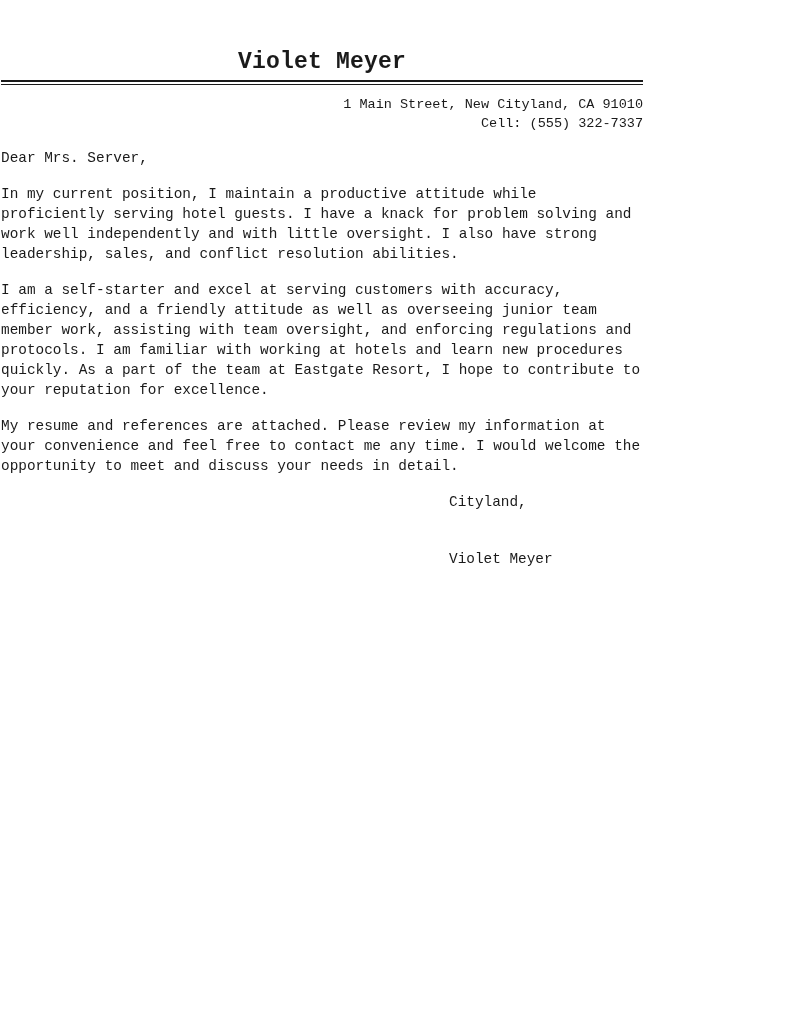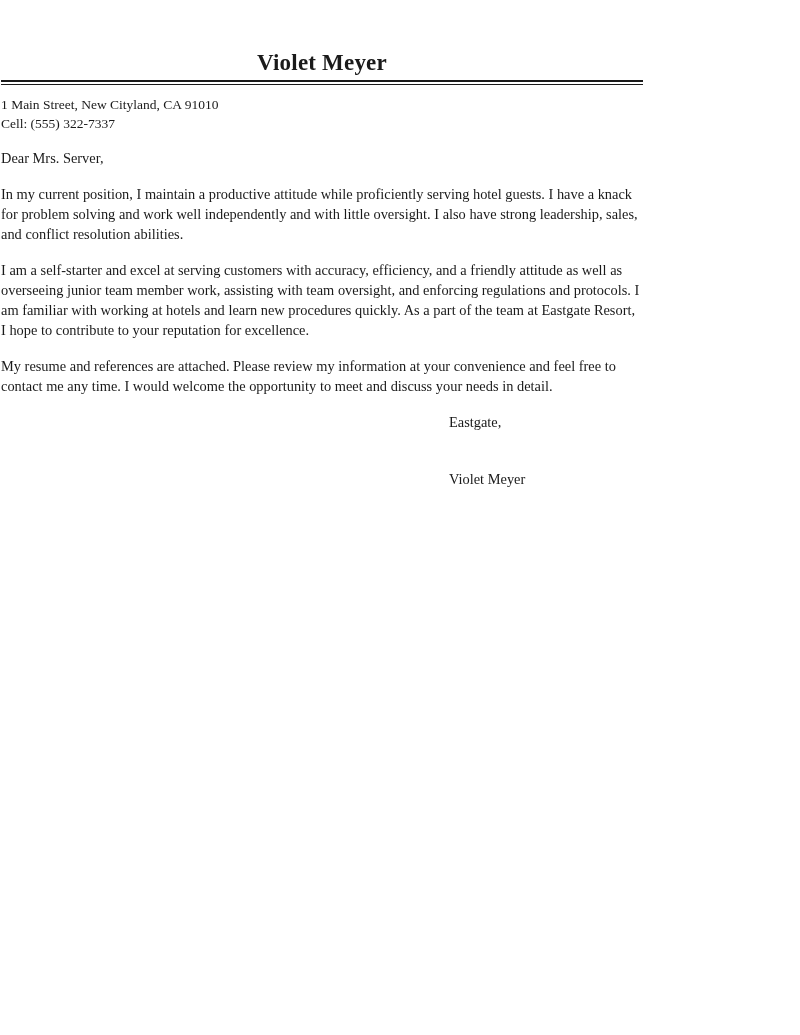--- a/index.html
+++ b/index.html
@@ -5,21 +5,21 @@
   html, body {
     margin: 0;
     padding: 0;
     background: #ffffff;
   }
   .page {
     position: relative;
     width: 644px;
     height: 1035px;
     background: #ffffff;
-    font-family: Liberation Serif, serif;
+    font-family: Liberation Mono, monospace;
     color: #1a1a1a;
     overflow: hidden;
     box-sizing: border-box;
   }
   .content {
     margin: 0 auto;
     width: 642px;
   }
   .letter-name {
     margin-top: 49px;
@@ -30,21 +30,21 @@
     letter-spacing: 0.2px;
   }
   .double-rule {
     margin-top: 4px;
     height: 2px;
     border-top: 2.5px solid #1a1a1a;
     border-bottom: 1.5px solid #1a1a1a;
   }
   .contact-block {
     margin-top: 10px;
-    text-align: left;
+    text-align: right;
     font-size: 13.5px;
     line-height: 19px;
   }
   .body-block {
     margin-top: 15px;
     font-size: 14.4px;
     line-height: 20px;
     text-align: left;
   }
   .body-block p {
@@ -81,18 +81,18 @@
 
 
       <p>In my current position, I maintain a productive attitude while proficiently serving hotel guests. I have a knack for problem solving and work well independently and with little oversight. I also have strong leadership, sales, and conflict resolution abilities.</p>
 
       <p>I am a self-starter and excel at serving customers with accuracy, efficiency, and a friendly attitude as well as overseeing junior team member work, assisting with team oversight, and enforcing regulations and protocols. I am familiar with working at hotels and learn new procedures quickly. As a part of the team at Eastgate Resort, I hope to contribute to your reputation for excellence.</p>
 
       <p>My resume and references are attached. Please review my information at your convenience and feel free to contact me any time. I would welcome the opportunity to meet and discuss your needs in detail.</p>
     </main>
 
     <div class="closing-block">
-      <div>Eastgate,</div>
+      <div>Cityland,</div>
       <div class="signature">Violet Meyer</div>
     </div>
 
   </div>
 </div>
 
 </body></html>

